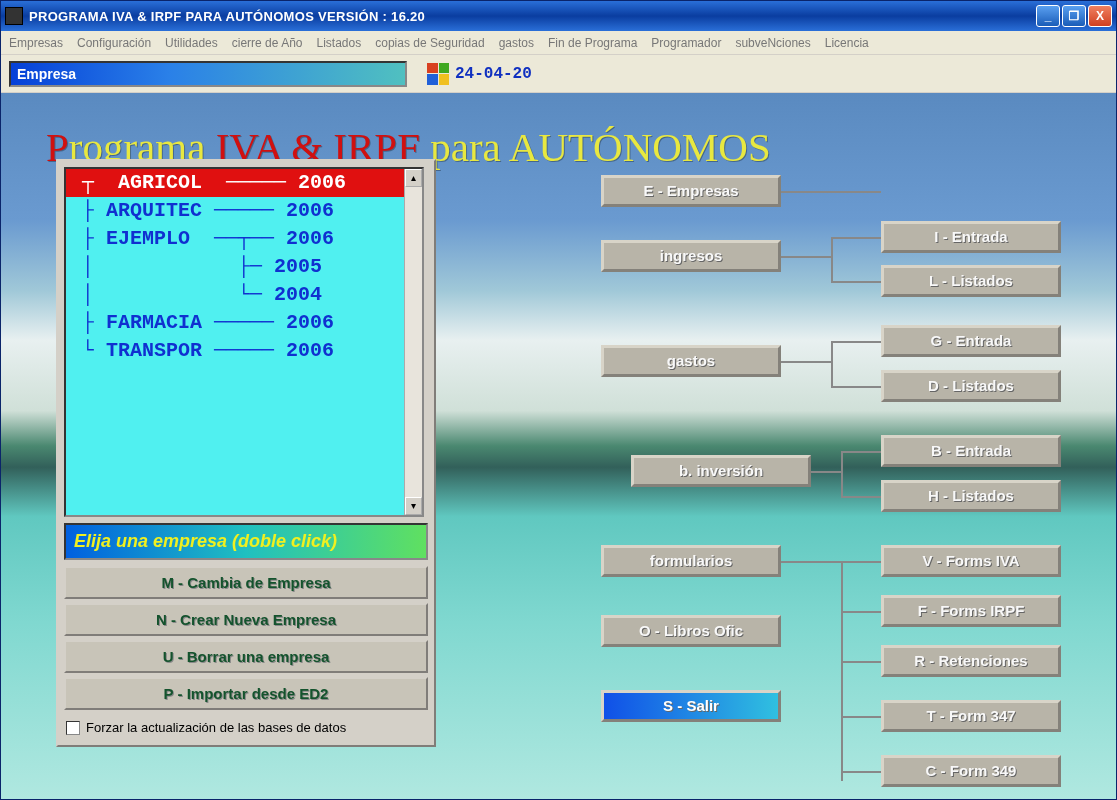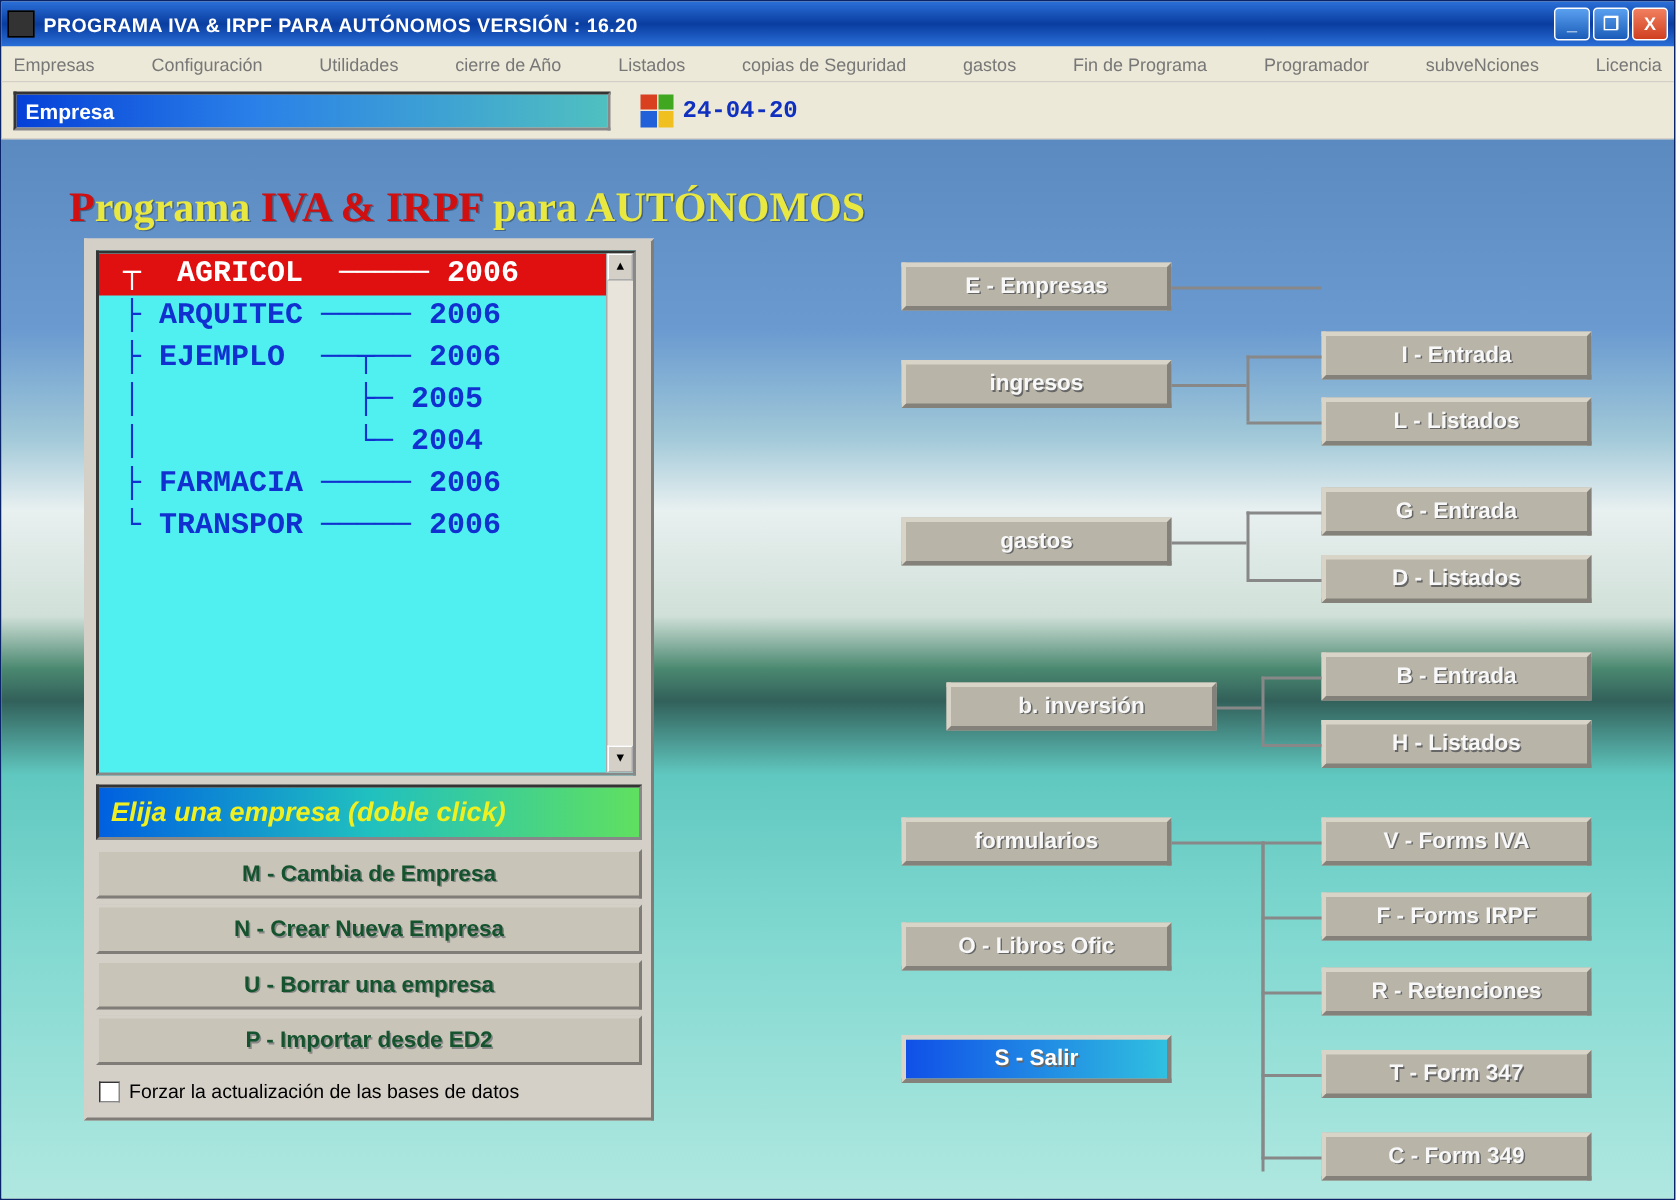--- a/index.html
+++ b/index.html
@@ -54,21 +54,20 @@
 .menubar {
   height: 24px;
   background: #ece9d8;
   display: flex;
   align-items: center;
   padding: 0 8px;
   font-size: 12px;
   color: #777;
   border-bottom: 1px solid #d4d0c8;
   gap: 14px;
-  justify-content: space-between;
 }
 .menubar span { cursor: default; }
 .toolbar {
   height: 38px;
   background: #ece9d8;
   display: flex;
   align-items: center;
   padding: 4px 8px;
   gap: 20px;
   border-bottom: 1px solid #d4d0c8;
@@ -101,22 +100,22 @@
   height: 706px;
   background: linear-gradient(to bottom,
     #5a8ac0 0%, #6a9ad0 18%, #a0c8d8 28%,
     #e8f0f0 35%, #d0e0d8 45%,
     #4a8870 50%, #32605a 53%,
     #60c8c0 60%, #80d8d0 75%, #b0e8e0 100%);
 }
 .bg-title {
   position: absolute;
   top: 30px; left: 45px;
-  font-size: 28px;
-  font-weight: bold;
+  font-size: 41px;
+  font-weight: normal;
   font-family: 'Times New Roman', serif;
   color: #e8e840;
   text-shadow: 1px 1px 0 rgba(0,0,0,.3);
 }
 .bg-title .red { color: #d01010; }
 .left-panel {
   position: absolute;
   top: 66px; left: 55px;
   width: 380px;
   border: 2px outset #d4d0c8;

